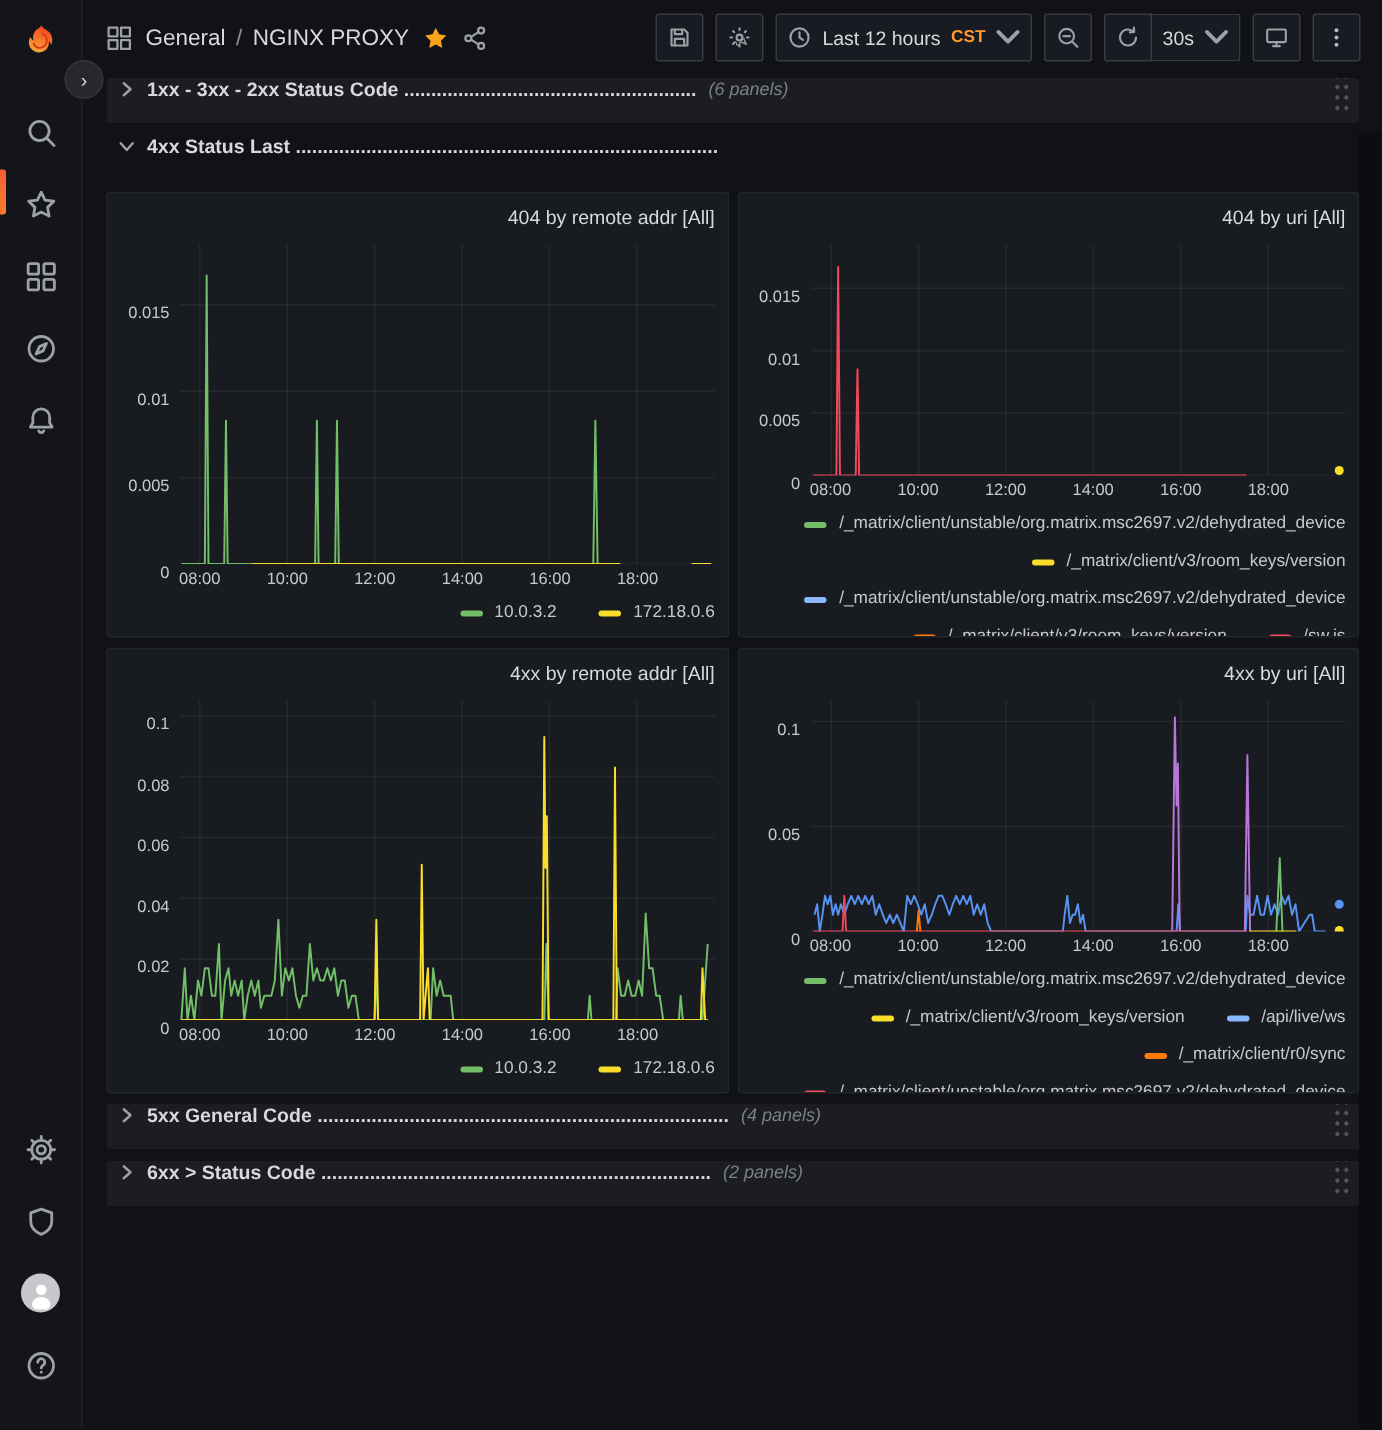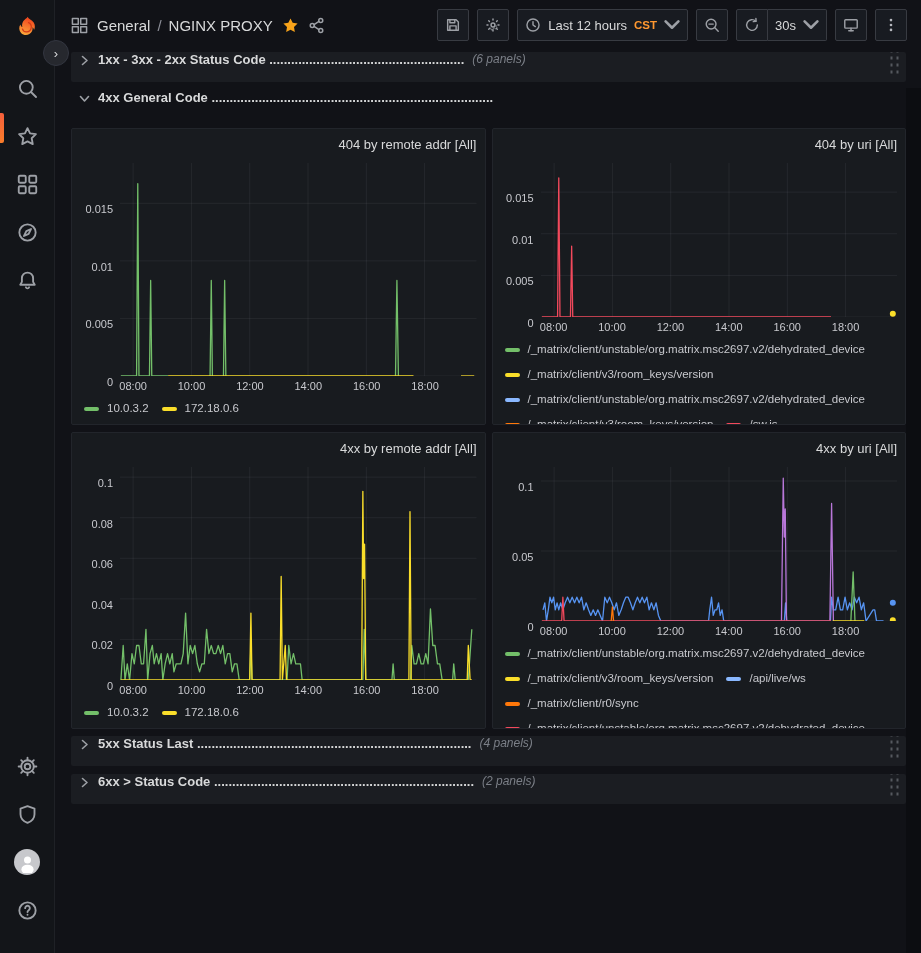--- a/index.html
+++ b/index.html
@@ -72,22 +72,22 @@
     padding:4px 8px 0; overflow:hidden; display:flex; flex-direction:column; }
   .panel-title { flex:none; height:24px; line-height:24px; text-align:right; font-size:13px;
     font-weight:500; color:#D8D9DA; cursor:pointer; white-space:nowrap; overflow:hidden; }
   .plot-row { flex:1; min-height:0; display:flex; padding-top:6px; }
   .ylabels { width:40px; flex:none; position:relative; font-size:11px; color:#C8C9CE; }
   .ylabels span { position:absolute; right:7px; transform:translateY(-50%); }
   .plot { flex:1; position:relative; }
   .plot svg { position:absolute; inset:0; }
   .xlabels { flex:none; height:19px; margin-left:40px; position:relative; font-size:11px; color:#C8C9CE; }
   .xlabels span { position:absolute; top:4px; transform:translateX(-50%); }
-  .legend { flex:none; display:flex; flex-wrap:wrap; column-gap:13px; padding:1px 0 3px 4px;
-    line-height:25px; font-size:11.5px; color:#C8C9CE; overflow:hidden; }
+  .legend { flex:none; display:flex; flex-wrap:wrap; column-gap:28px; padding:1px 0 3px 4px;
+    line-height:25px; font-size:11.5px; color:#C8C9CE; overflow:hidden;justify-content:flex-end; }
   .legend.clip { max-height:88px; }
   .legend-item { display:flex; align-items:center; gap:8px; white-space:nowrap; cursor:pointer; }
   .swatch { width:15px; height:4px; border-radius:2px; flex:none; }
 </style>
 </head>
 <body>
 
 <div class="app">
 
   <aside class="sidebar">
@@ -274,21 +274,21 @@
         <span class="row-title">1xx - 3xx - 2xx Status Code ......................................................</span>
         <span class="row-count">(6 panels)</span>
         <span class="row-spacer"></span>
         <span class="drag-handle"></span>
       </div>
 
       <div class="dash-row">
         <span class="row-chev"><svg viewBox="0 0 11 11" class="icon">
               <polyline points="1.5,3.5 5.5,8 9.5,3.5"></polyline>
             </svg></span>
-        <span class="row-title">4xx General Code ..............................................................................</span>
+        <span class="row-title">4xx Status Last ..............................................................................</span>
       </div>
 
       <div class="panel-grid">
         <div class="panel">
           <div class="panel-title">404 by remote addr [All]</div>
           <div class="plot-row">
               <div class="ylabels">
                 <span style="top: 219px;">0</span>
                 <span style="top: 161.432px;">0.005</span>
                 <span style="top: 103.865px;">0.01</span>
@@ -504,21 +504,21 @@
                 <span>/_matrix/client/unstable/org.matrix.msc2697.v2/dehydrated_device</span>
               </div>
             </div>
         </div>
       </div>
 
       <div class="dash-row bar">
         <span class="row-chev"><svg viewBox="0 0 11 11" class="icon">
               <polyline points="3.5,1.5 8,5.5 3.5,9.5"></polyline>
             </svg></span>
-        <span class="row-title">5xx Status Last ............................................................................</span>
+        <span class="row-title">5xx General Code ............................................................................</span>
         <span class="row-count">(4 panels)</span>
         <span class="row-spacer"></span>
         <span class="drag-handle"></span>
       </div>
 
       <div class="dash-row bar">
         <span class="row-chev"><svg viewBox="0 0 11 11" class="icon">
               <polyline points="3.5,1.5 8,5.5 3.5,9.5"></polyline>
             </svg></span>
         <span class="row-title">6xx &gt; Status Code ........................................................................</span>

